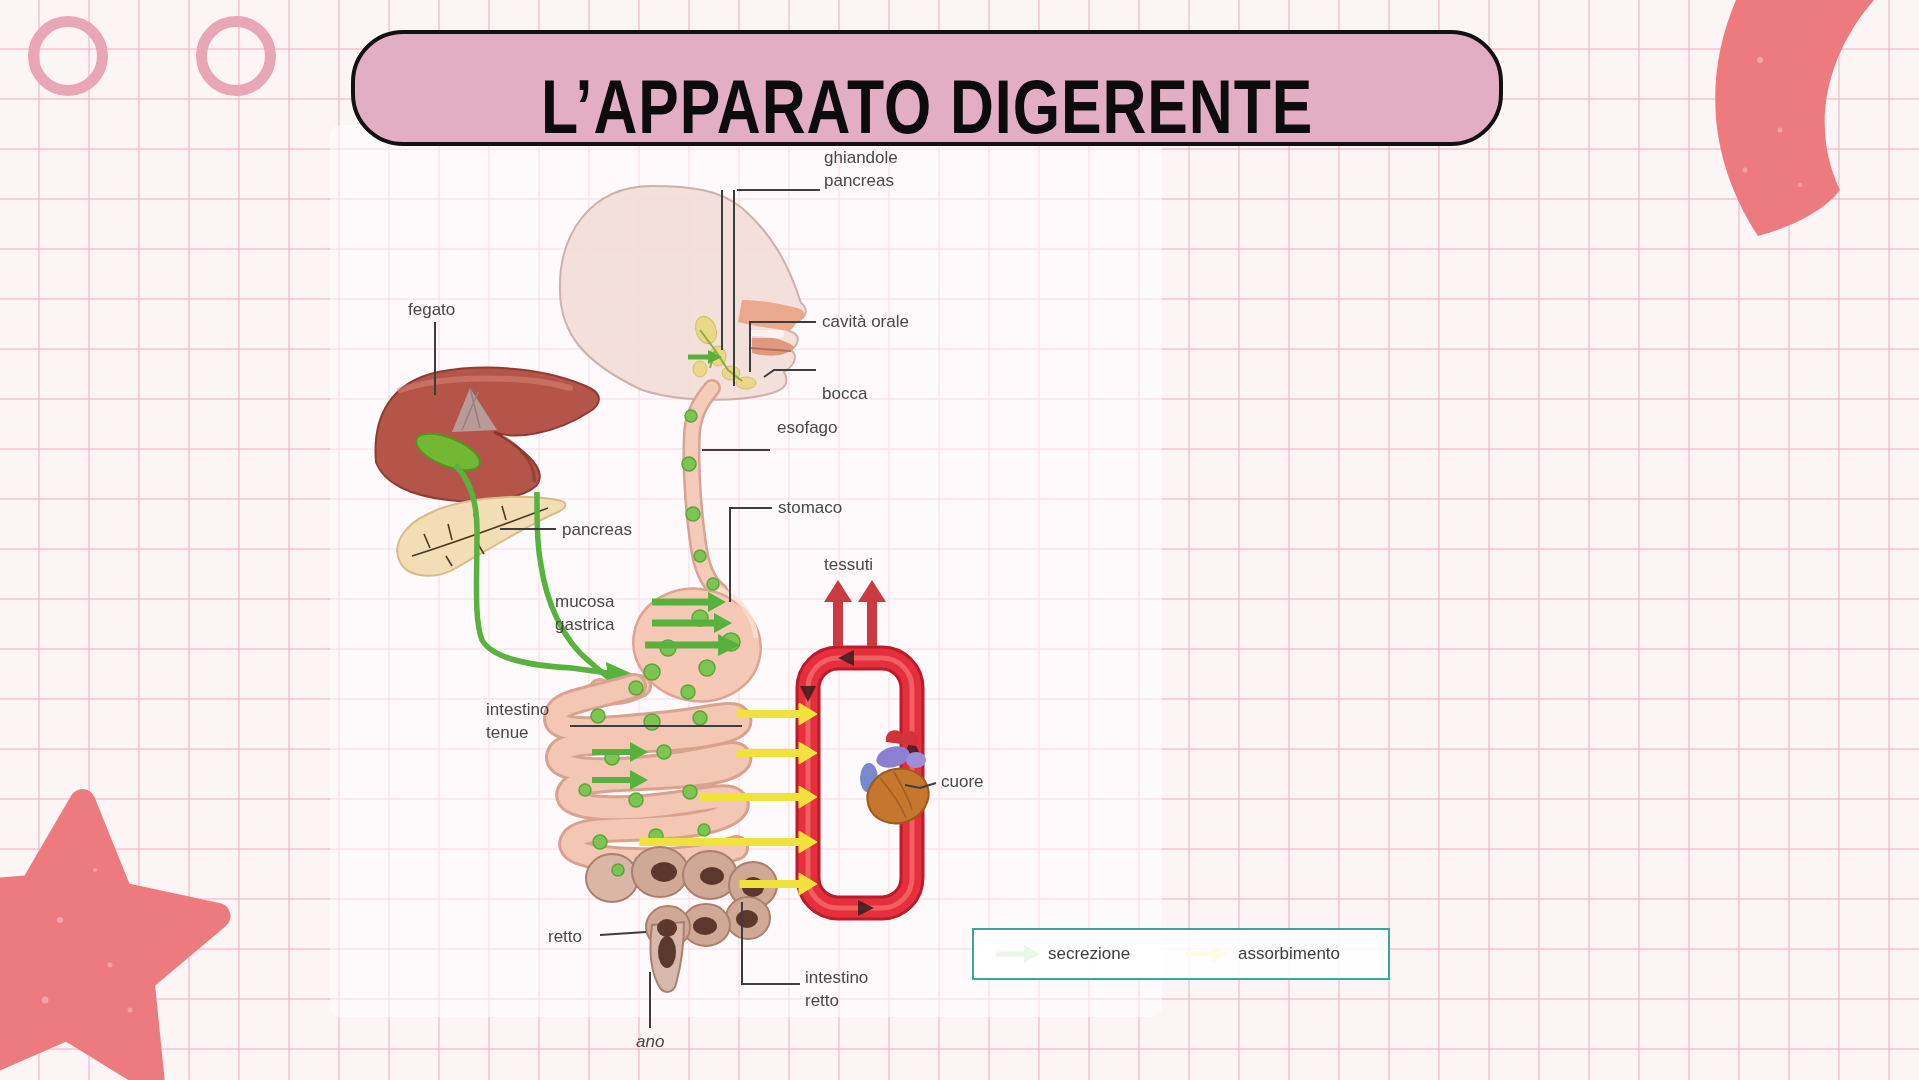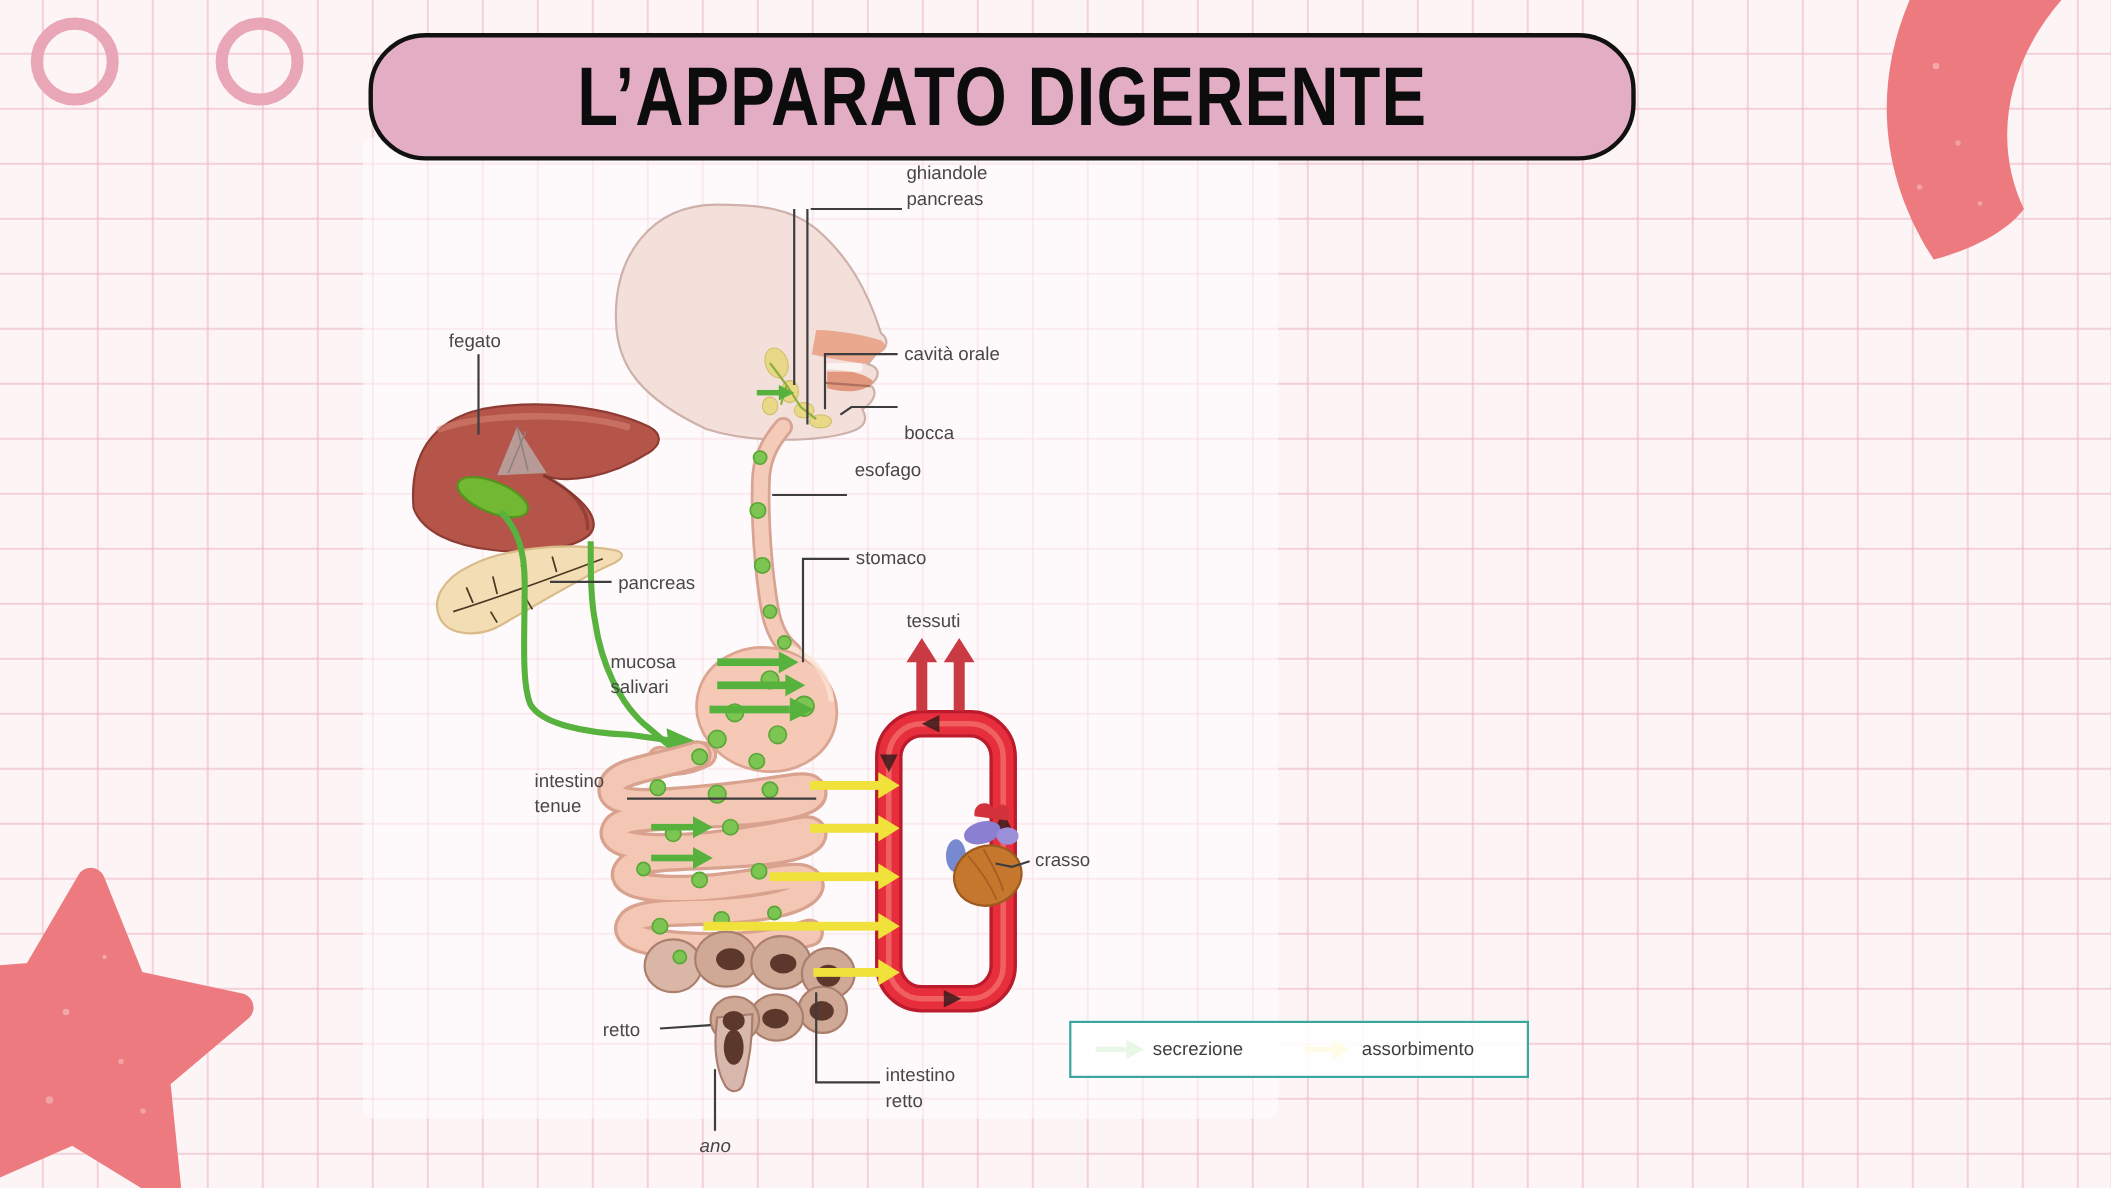--- a/index.html
+++ b/index.html
@@ -9,23 +9,23 @@
     background-image:
       linear-gradient(rgba(238,180,194,.55) 2px, transparent 2px),
       linear-gradient(90deg, rgba(238,180,194,.55) 2px, transparent 2px);
     background-size:50px 50px;
     background-position:38px 48px;
     font-family:"Liberation Sans", sans-serif;
   }
   .wash{position:absolute;left:330px;top:125px;width:832px;height:892px;
     background:rgba(255,255,255,.55);border-radius:10px;}
   .banner{
-    position:absolute;left:335px;top:30px;width:1152px;height:116px;
+    position:absolute;left:351px;top:30px;width:1152px;height:116px;
     background:#e3aec3;border:4px solid #111;border-radius:52px;
-    display:flex;align-items:center;justify-content:center;box-sizing:border-box;
+    display:flex;align-items:flex-end;justify-content:center;box-sizing:border-box;
   }
   .banner .t{
     font-weight:900;font-size:62px;letter-spacing:1px;color:#0c0c0c;
     transform:scale(.98,1.22);white-space:nowrap;
   }
   .ring{position:absolute;width:58px;height:58px;border:11px solid #e9a6b6;border-radius:50%;}
   .lbl{position:absolute;font-size:17px;line-height:23px;color:#474747;white-space:nowrap;}
   .lbl.r{text-align:left;}
   .legendbox{
     position:absolute;left:972px;top:928px;width:418px;height:52px;
@@ -274,27 +274,27 @@
   </div>
   <div class="lbl" style="left:822px;top:310px;">cavità orale</div>
   <div class="lbl" style="left:822px;top:358px;margin-top:24px;">bocca</div>
   <div class="lbl" style="left:777px;top:416px;">esofago</div>
   <div class="lbl" style="left:778px;top:496px;">stomaco</div>
   <div class="lbl" style="left:824px;top:553px;">tessuti</div>
   <div class="lbl" style="left:408px;top:298px;">fegato</div>
   <div class="lbl" style="left:562px;top:518px;">pancreas</div>
   <div class="lbl r" style="left:555px;top:590px;width:92px;">
     <div>mucosa</div>
-    <div>salivari</div>
+    <div>gastrica</div>
   </div>
   <div class="lbl" style="left:486px;top:698px;">
     <div>intestino</div>
     <div>tenue</div>
   </div>
-  <div class="lbl" style="left:941px;top:770px;">crasso</div>
+  <div class="lbl" style="left:941px;top:770px;">cuore</div>
   <div class="lbl r" style="left:548px;top:925px;width:48px;">retto</div>
   <div class="lbl" style="left:805px;top:966px;">
     <div>intestino</div>
     <div>retto</div>
   </div>
   <div class="lbl" style="left:636px;top:1030px;font-style:italic;">ano</div>
 
   <div class="legendbox"></div>
   <div class="lbl" style="left:1048px;top:942px;color:#3d3d3d;">secrezione</div>
   <div class="lbl" style="left:1238px;top:942px;color:#3d3d3d;">assorbimento</div>

